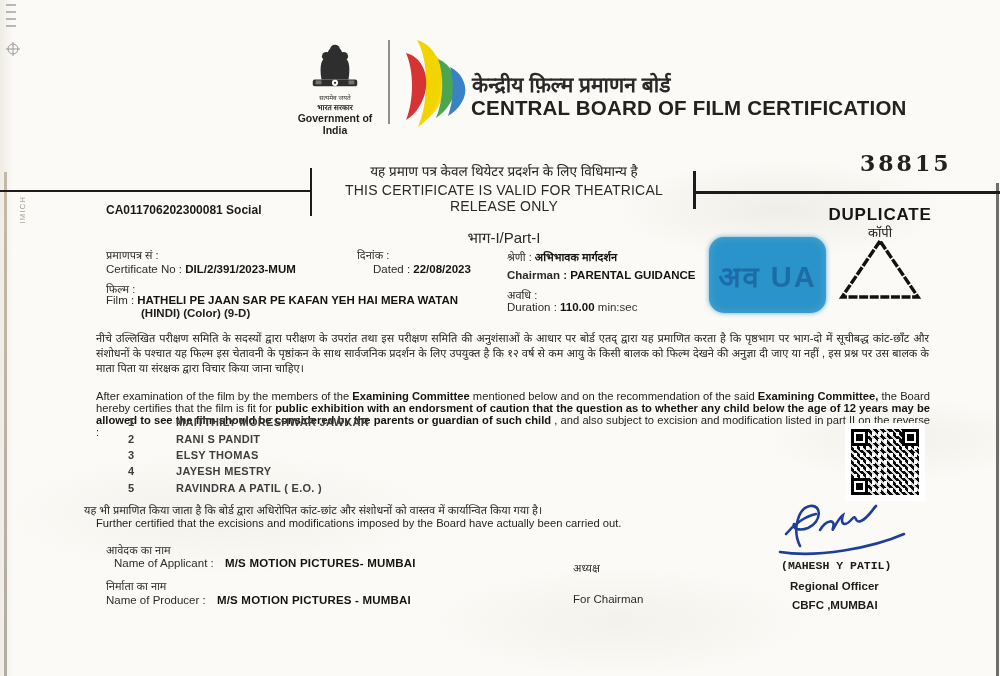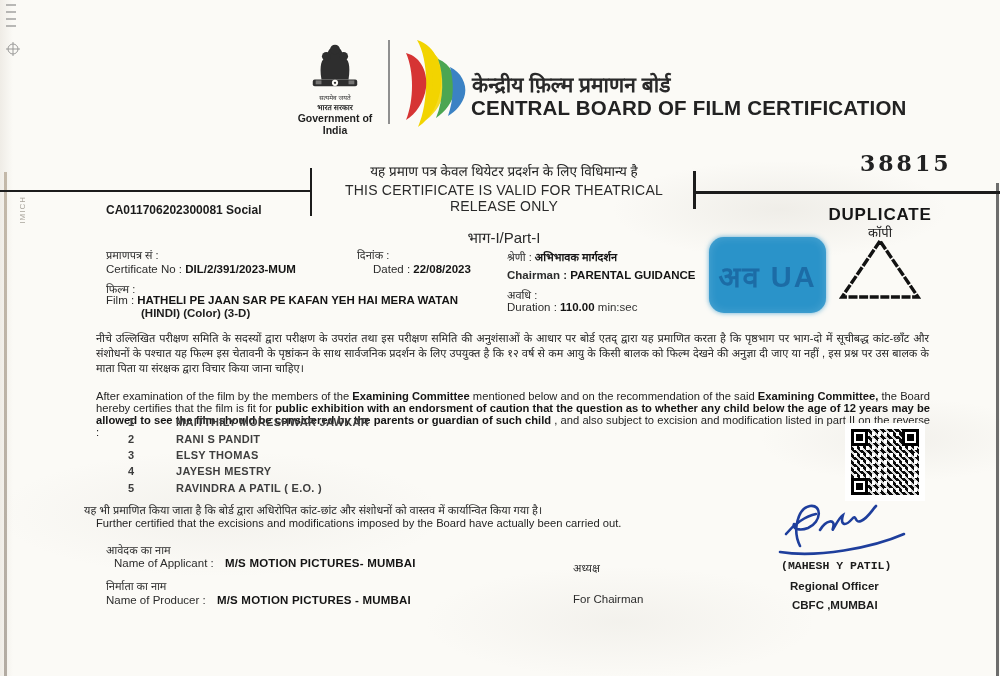--- a/index.html
+++ b/index.html
@@ -210,21 +210,21 @@
   </div>
   <div class="abs lbl-en f-cat-en">
     <span>Chairman :</span>
     <span class="val">PARENTAL GUIDANCE</span>
   </div>
   <div class="abs lbl f-film-hi">फिल्म :</div>
   <div class="abs lbl-en f-film-en">
     <span>Film :</span>
     <span class="val">HATHELI PE JAAN SAR PE KAFAN YEH HAI MERA WATAN</span>
   </div>
-  <div class="abs f-film2">(HINDI) (Color) (3-D)</div>
+  <div class="abs f-film2">(HINDI) (Color) (9-D)</div>
   <div class="abs lbl f-dur-hi">अवधि :</div>
   <div class="abs lbl-en f-dur-en">
     <span>Duration :</span>
     <span class="val">110.00</span>
     <span class="f-dur-unit">min:sec</span>
   </div>
 
   <div class="abs para-hindi">नीचे उल्लिखित परीक्षण समिति के सदस्यों द्वारा परीक्षण के उपरांत तथा इस परीक्षण समिति की अनुशंसाओं के आधार पर बोर्ड एतद् द्वारा यह प्रमाणित करता है कि पृष्ठभाग पर भाग-दो में सूचीबद्ध कांट-छाँट और संशोधनों के पश्चात यह फिल्म इस चेतावनी के पृष्ठांकन के साथ सार्वजनिक प्रदर्शन के लिए उपयुक्त है कि १२ वर्ष से कम आयु के किसी बालक को फिल्म देखने की अनुज्ञा दी जाए या नहीं , इस प्रश्न पर उस बालक के माता पिता या संरक्षक द्वारा विचार किया जाना चाहिए।</div>
   <div class="abs para-english"><span>After examination of the film by the members of the </span><b>Examining Committee</b><span> mentioned below and on the recommendation of the said </span><b>Examining Committee,</b><span> the Board hereby certifies that the film is fit for </span><b>public exhibition with an endorsment of caution that the question as to whether any child below the age of 12 years may be allowed to see the film should be considered by the parents or guardian of such child</b><span> , and also subject to excision and modification listed in part II on the reverse :</span></div>
 

